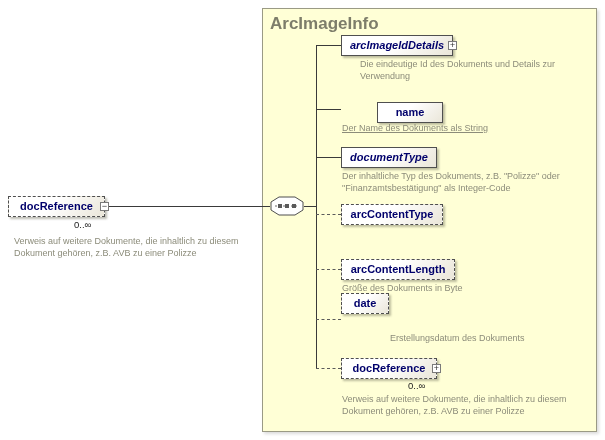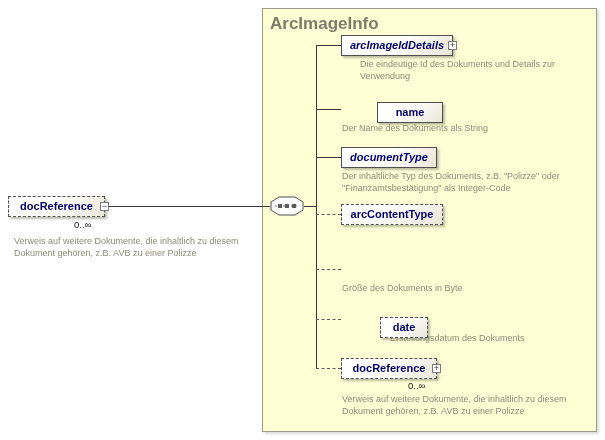--- a/index.html
+++ b/index.html
@@ -80,35 +80,38 @@
   <div class="ebox" style="left:341px;top:35px;width:112px;font-style:italic;">
     <span>arcImageIdDetails</span>
     <span class="exp">+</span>
   </div>
   <div class="desc" style="left:360px;top:59px;width:250px;">Die eindeutige Id des Dokuments und Details zur
 Verwendung</div>
 
   <div class="ebox" style="left:341px;top:102px;width:66px;margin-left:36px;">
     <span>name</span>
   </div>
-  <div class="desc" style="left:342px;top:123px;width:250px;">Der Name des Dokuments als String</div>
+  <div class="desc" style="left:342px;top:123px;width:250px;text-decoration:underline;">Der Name des Dokuments als String</div>
 
   <div class="ebox" style="left:341px;top:147px;width:96px;font-style:italic;">
     <span>documentType</span>
   </div>
   <div class="desc" style="left:342px;top:171px;width:252px;">Der inhaltliche Typ des Dokuments, z.B. "Polizze" oder
 "Finanzamtsbestätigung" als Integer-Code</div>
 
   <div class="ebox opt" style="left:341px;top:204px;width:102px;">
     <span>arcContentType</span>
   </div>
 
+  <div class="ebox opt" style="left:341px;top:259px;width:114px;">
+    <span>arcContentLength</span>
+  </div>
   <div class="desc" style="left:342px;top:283px;width:250px;">Größe des Dokuments in Byte</div>
 
-  <div class="ebox opt" style="left:341px;top:317px;width:48px;margin-left:39px;">
+  <div class="ebox opt" style="left:341px;top:293px;width:48px;">
     <span>date</span>
   </div>
   <div class="desc" style="left:342px;top:333px;width:250px;padding-left:48px;">Erstellungsdatum des Dokuments</div>
 
   <div class="ebox opt" style="left:341px;top:358px;width:96px;">
     <span>docReference</span>
     <span class="exp">+</span>
   </div>
   <div class="card" style="left:408px;top:380px;">0..∞</div>
   <div class="desc" style="left:342px;top:394px;width:252px;">Verweis auf weitere Dokumente, die inhaltlich zu diesem

